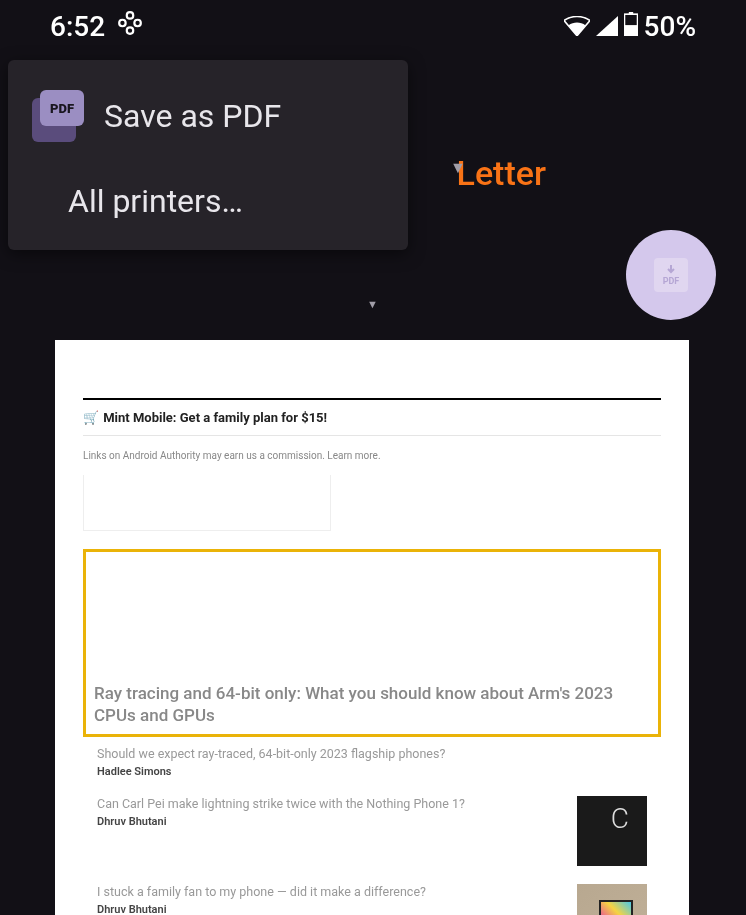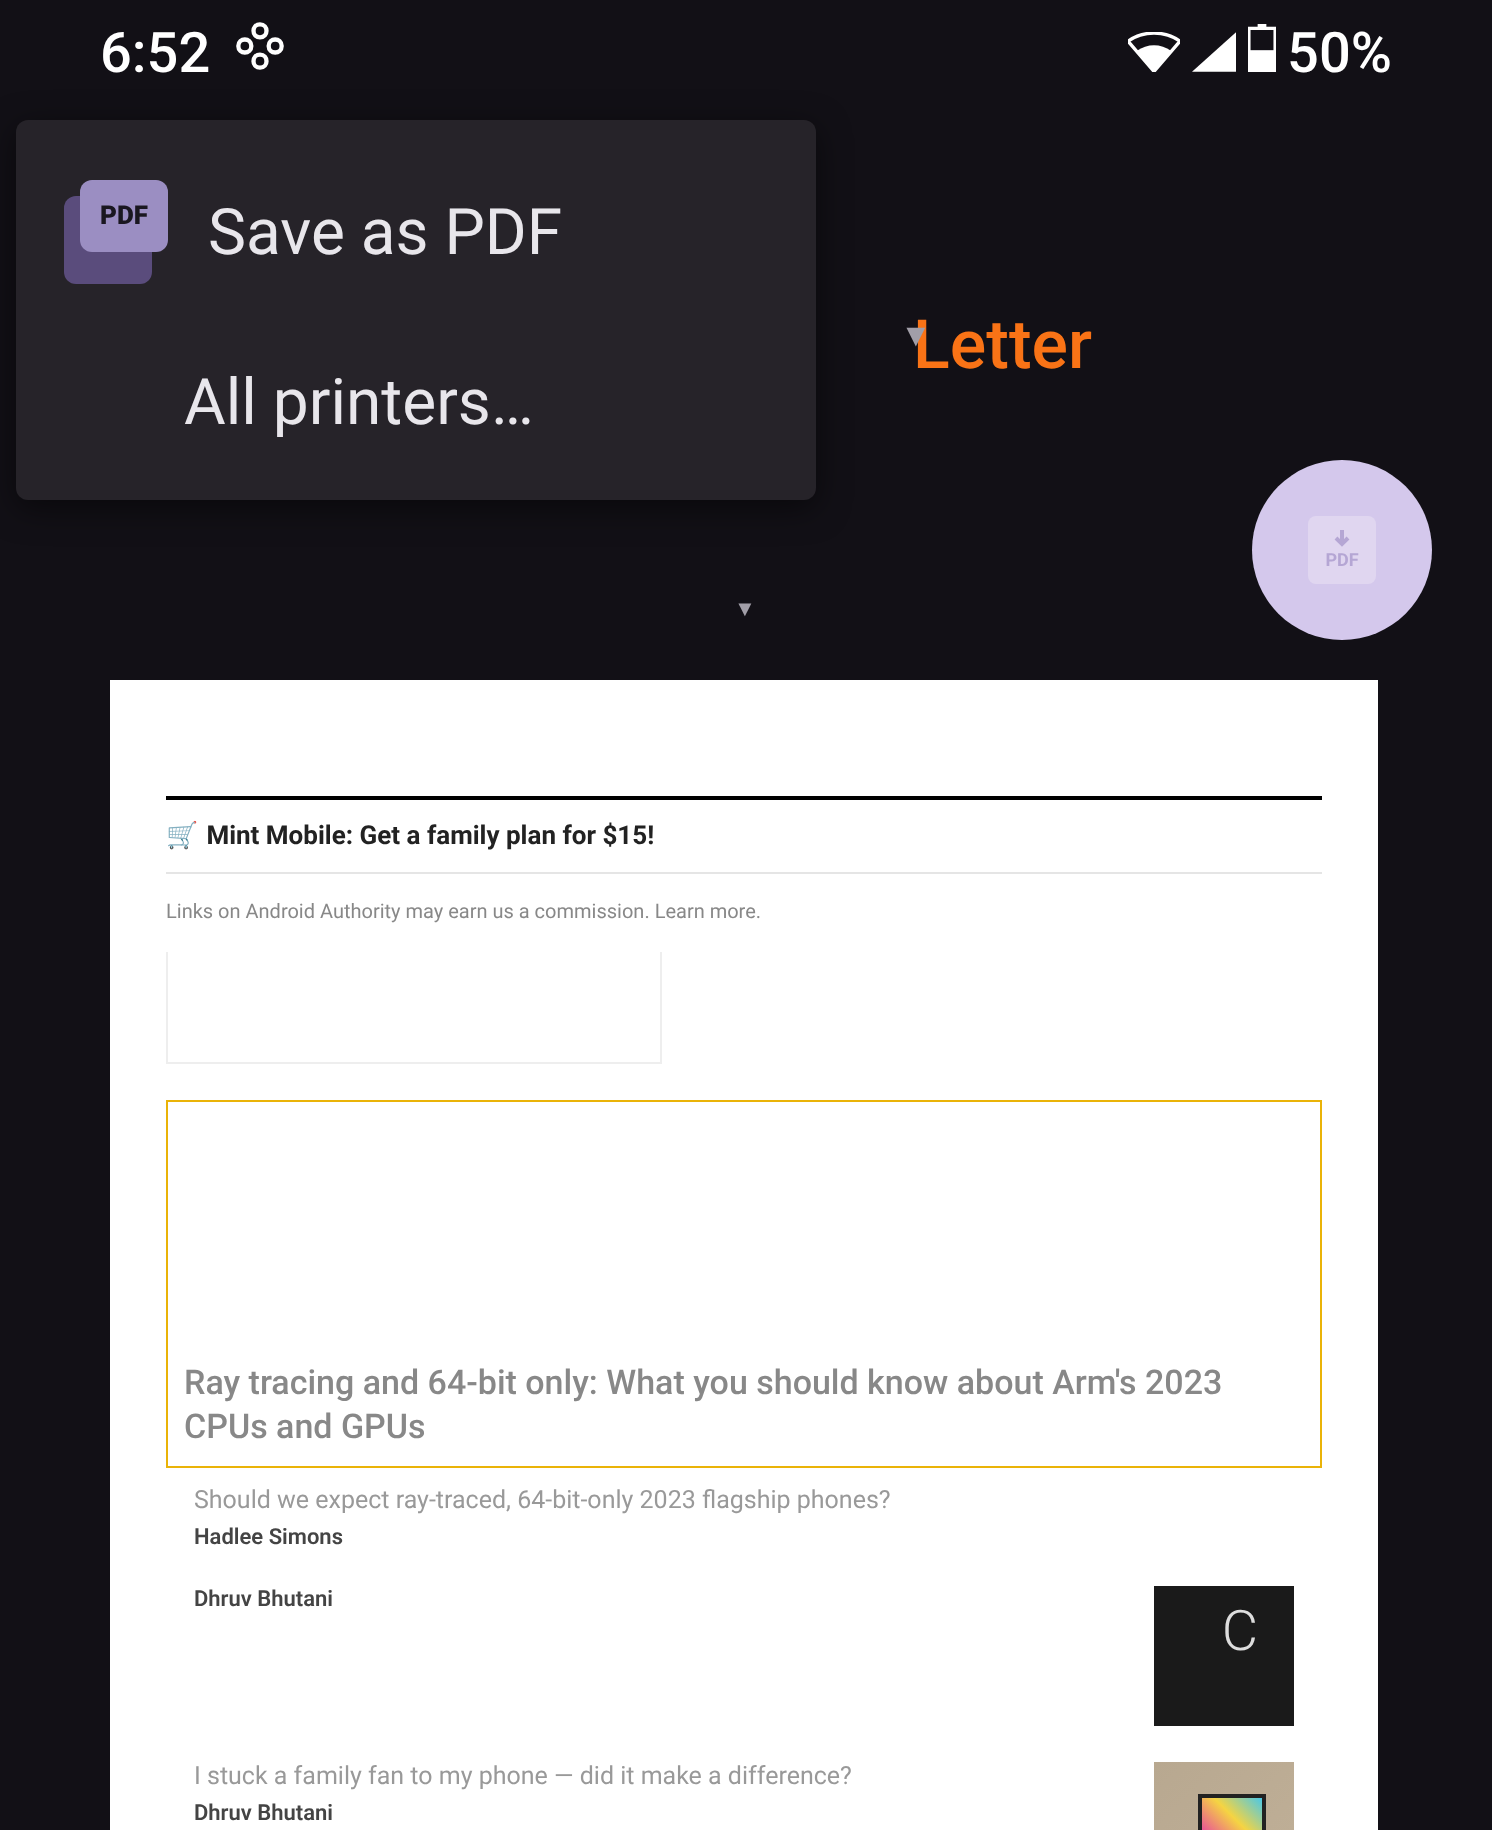--- a/index.html
+++ b/index.html
@@ -78,21 +78,21 @@
     .dropdown-item {
       display: flex;
       align-items: center;
       padding: 20px 24px;
       color: #e8e6eb;
       font-size: 32px;
       font-weight: 400;
       cursor: pointer;
     }
     .dropdown-item:first-child { gap: 20px; }
-    .dropdown-item.indent { padding-left: 84px; }
+    .dropdown-item.indent { padding-left: 60px; }
     .pdf-badge {
       width: 52px;
       height: 52px;
       position: relative;
     }
     .pdf-back {
       position: absolute;
       width: 44px;
       height: 44px;
       background: #5a4c7c;
@@ -163,21 +163,21 @@
       color: #888;
       padding: 14px 0;
     }
     .ghost-box {
       width: 248px;
       height: 56px;
       border: 1px solid #eee;
       border-top: none;
     }
     .article-card {
-      border: 1px solid #eab308;
+      border: 3px solid #eab308;
       margin-top: 18px;
       padding: 130px 8px 8px 8px;
     }
     .article-title {
       font-size: 17px;
       font-weight: 500;
       color: #888;
       line-height: 1.3;
     }
     .list-item {
@@ -308,20 +308,21 @@
       <div class="article-title">Ray tracing and 64-bit only: What you should know about Arm's 2023 CPUs and GPUs</div>
     </div>
     <div class="list-item">
       <div class="list-text">
         <div class="list-title">Should we expect ray-traced, 64-bit-only 2023 flagship phones?</div>
         <div class="list-author">Hadlee Simons</div>
       </div>
     </div>
     <div class="list-item">
       <div class="list-text">
+        <div class="list-title">Can Carl Pei make lightning strike twice with the Nothing Phone 1?</div>
         <div class="list-author">Dhruv Bhutani</div>
       </div>
       <div class="thumb dark">
         <span class="thumb-c">C</span>
       </div>
     </div>
     <div class="list-item">
       <div class="list-text">
         <div class="list-title">I stuck a family fan to my phone — did it make a difference?</div>
         <div class="list-author">Dhruv Bhutani</div>

